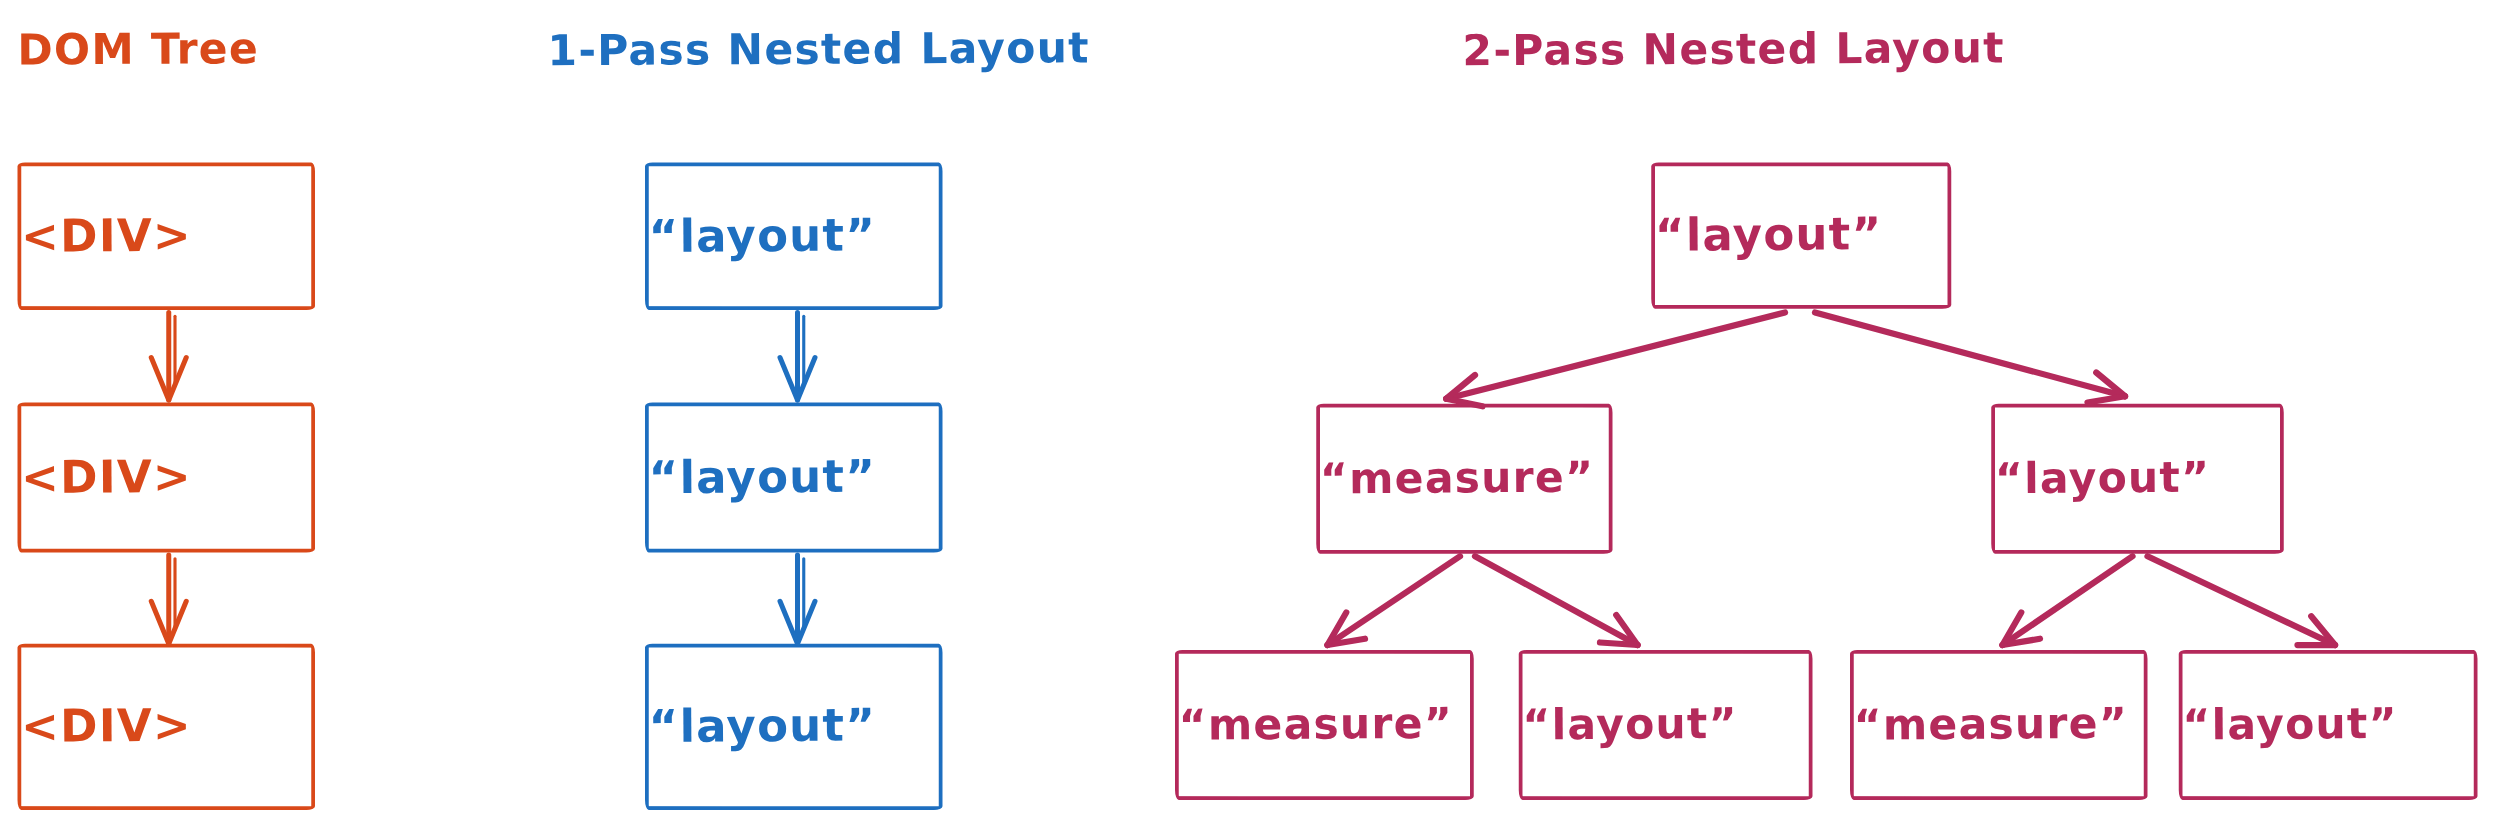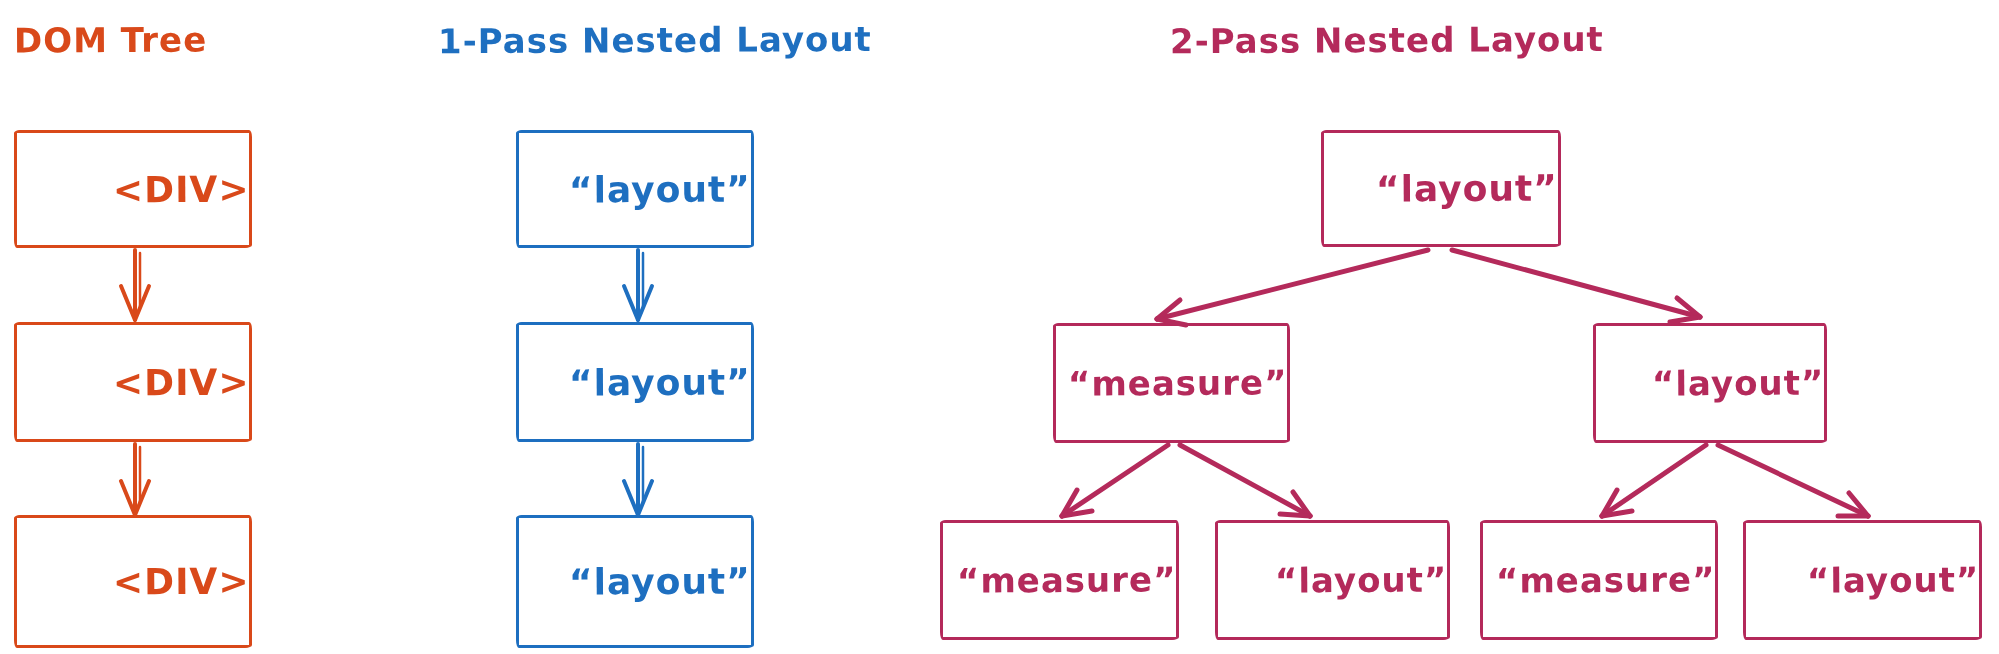--- a/index.html
+++ b/index.html
@@ -20,21 +20,21 @@
   }
   .orange{color:#d9491a;}
   .blue{color:#1e6fc0;}
   .pink{color:#b42a5b;}
   .node{
     position:absolute;
     border:3.5px solid currentColor;
     border-radius:6px 3px 7px 3px / 3px 7px 3px 8px;
     display:flex;
     align-items:center;
-    justify-content:flex-end;
+    justify-content:flex-start;
     box-sizing:border-box;
     background:transparent;
   }
   
   .node::after{
     content:"";
     position:absolute;
     inset:-2px;
     border:1.5px solid currentColor;
     border-radius:inherit;

